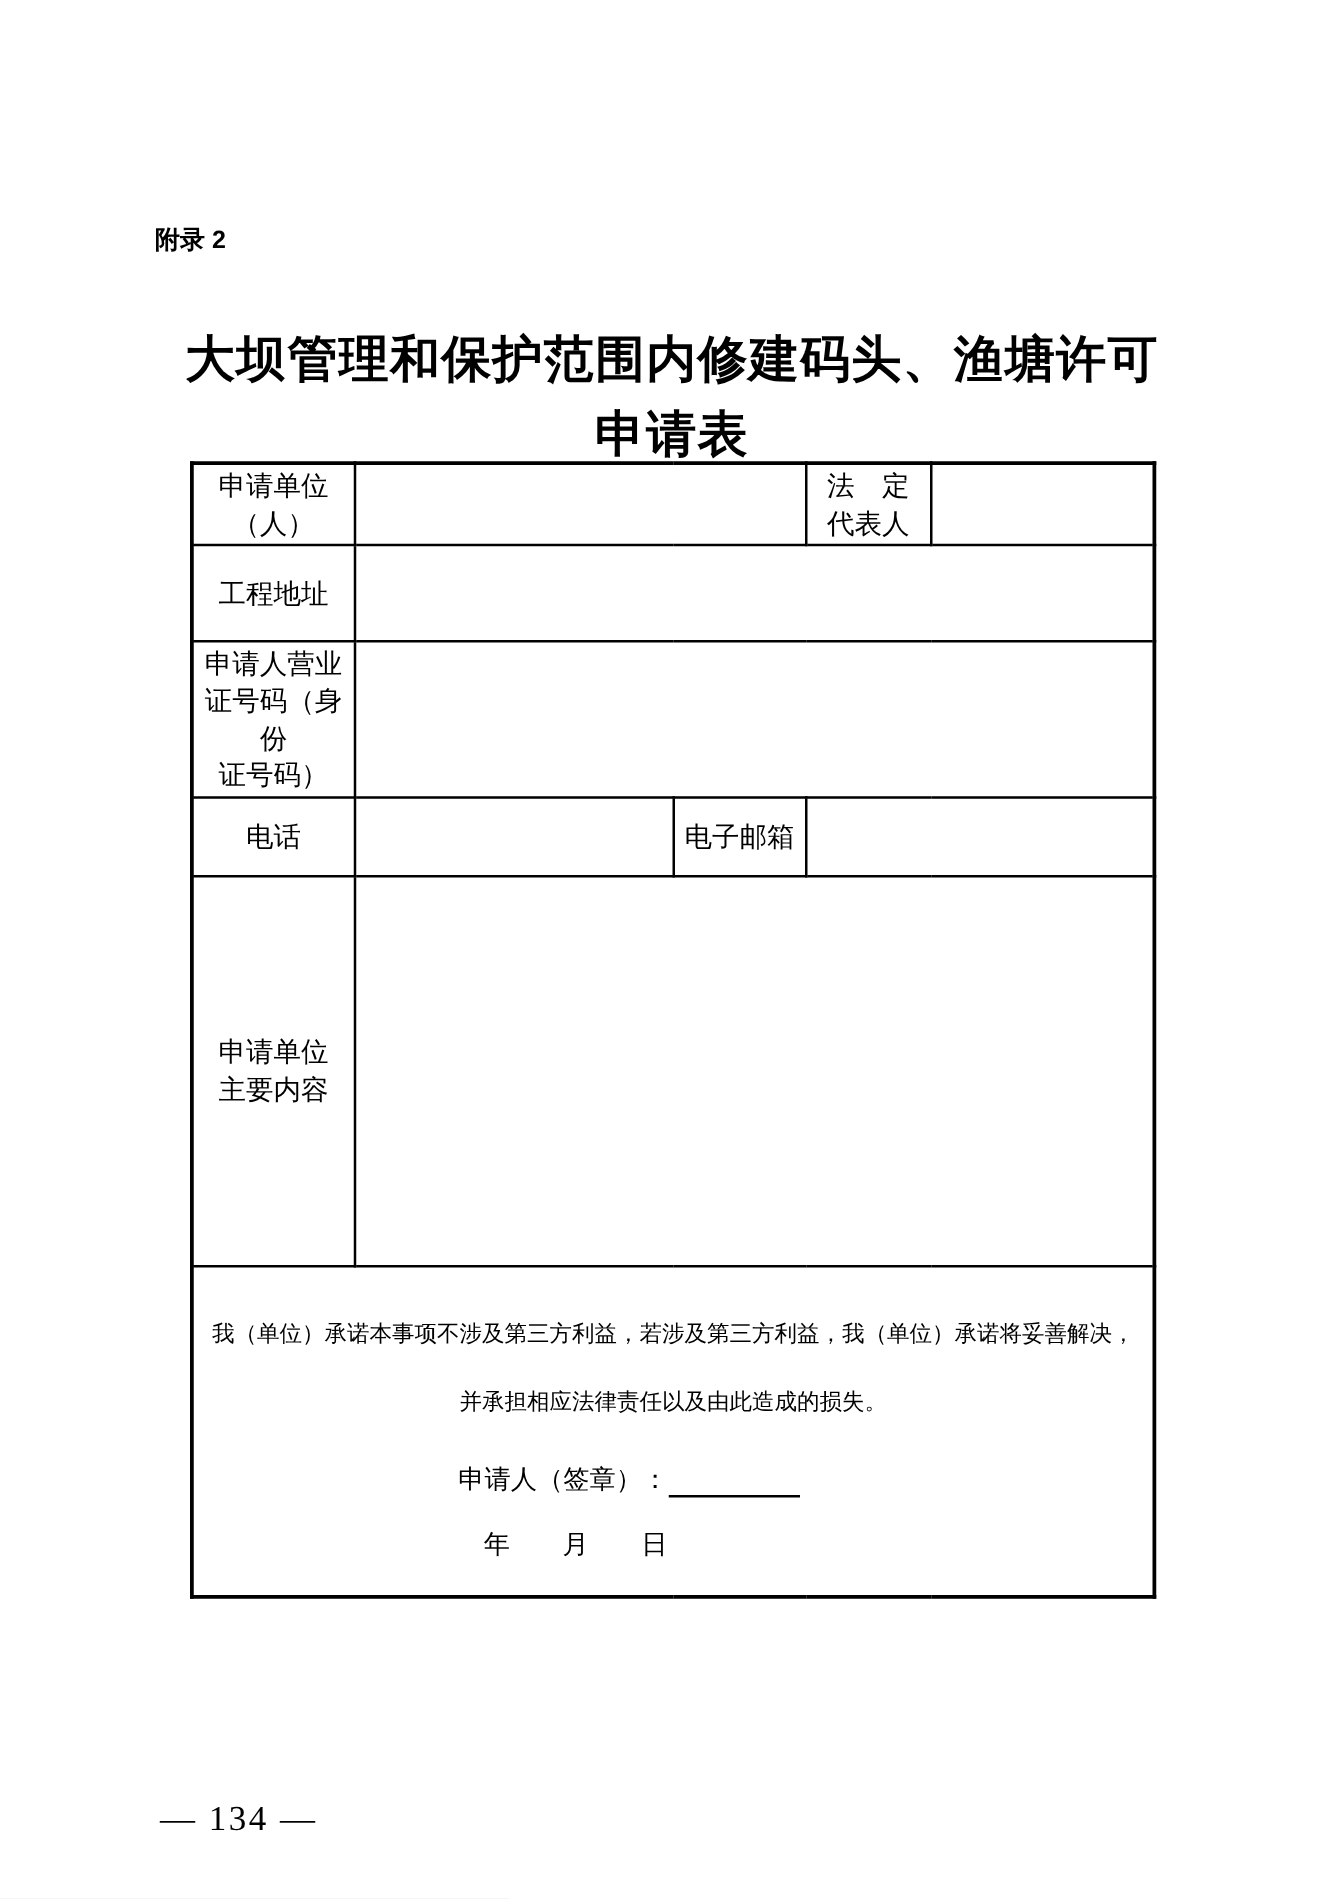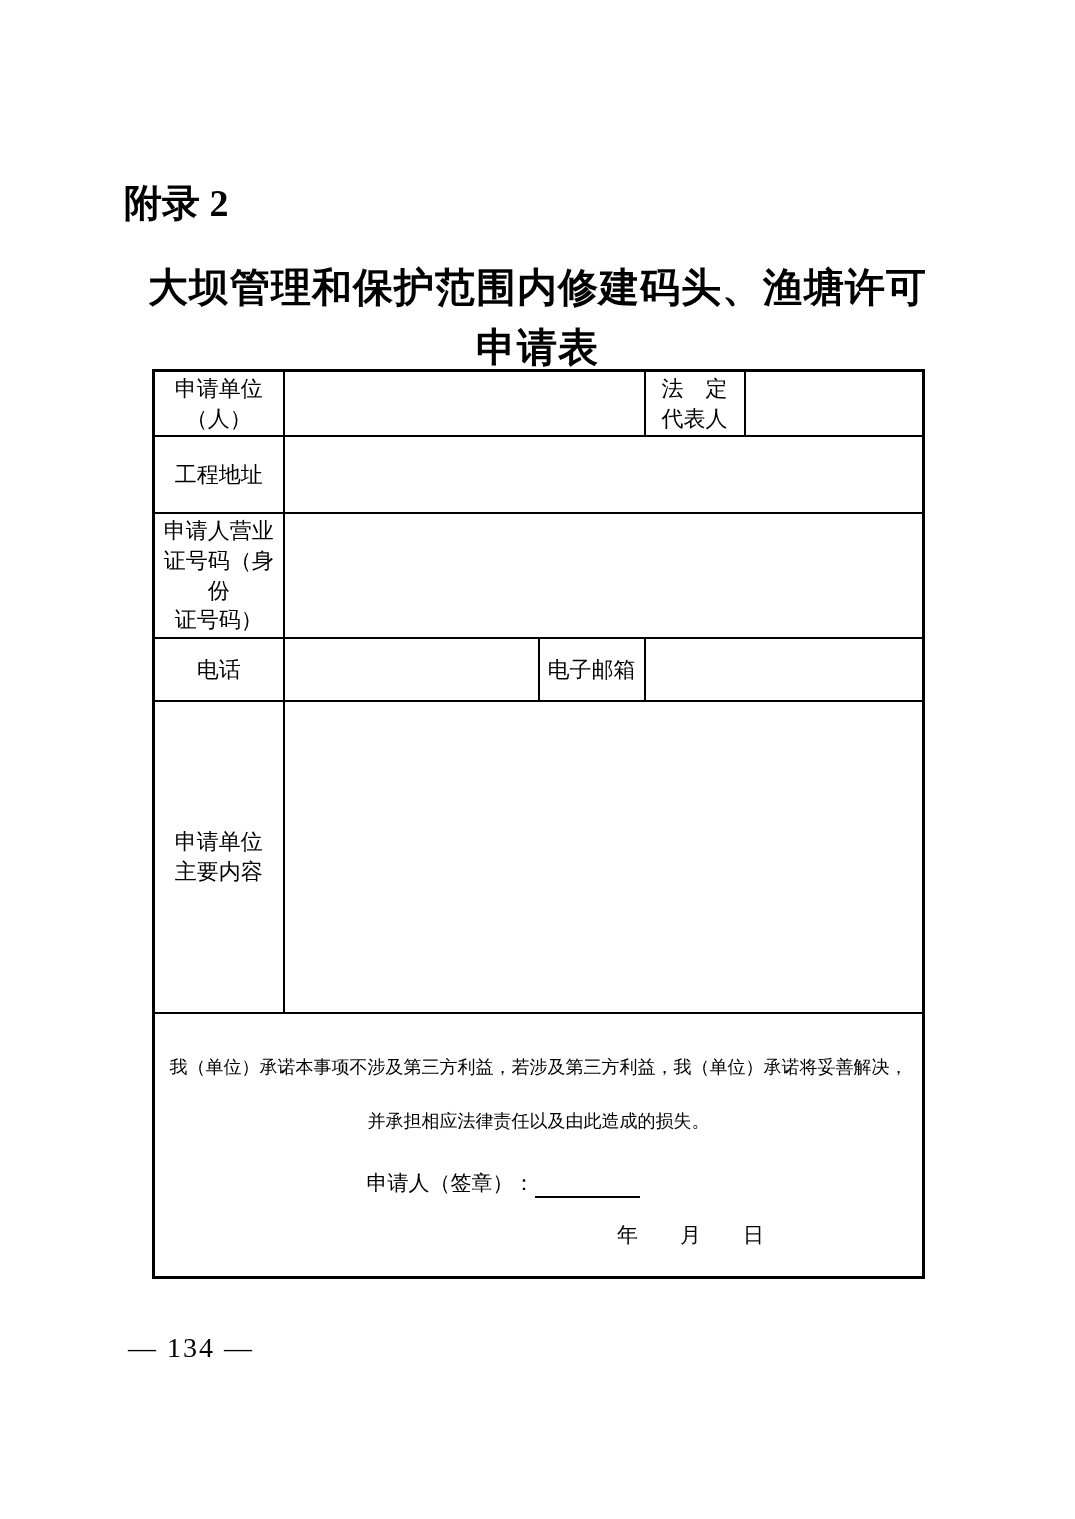--- a/index.html
+++ b/index.html
@@ -11,23 +11,23 @@
     margin: 0 auto;
     background: #ffffff;
     color: #000000;
     font-family: "Liberation Serif", "DejaVu Serif", serif;
     overflow: hidden;
   }
   .appendix {
     position: absolute;
     left: 124px;
     top: 178px;
-    font-size: 38px;
+    font-size: 20px;
     font-weight: 600;
-    font-family: Liberation Serif, serif;
+    font-family: Liberation Sans, sans-serif;
   }
   .title {
     position: absolute;
     left: 0;
     top: 258px;
     width: 100%;
     text-align: center;
     font-weight: bold;
     font-size: 40px;
     line-height: 60px;
@@ -70,32 +70,31 @@
   }
   .sig-underline {
     display: inline-block;
     width: 105px;
     height: 21px;
     border-bottom: 2px solid #000;
     vertical-align: bottom;
   }
   .date {
     margin-top: 22px;
-    text-align: right;
     padding-right: 156px;
     font-size: 21px;
     line-height: 30px;
     white-space: nowrap;
   }
   .date span { display: inline-block; }
   .date .gap { width: 42px; }
   .page-number {
     position: absolute;
     left: 128px;
-    top: 1332px;
+    top: 1440px;
     font-size: 28px;
     letter-spacing: 2px;
   }
 </style>
 </head>
 <body>
 
 <div class="page">
 
   <div class="appendix">附录 2</div>

